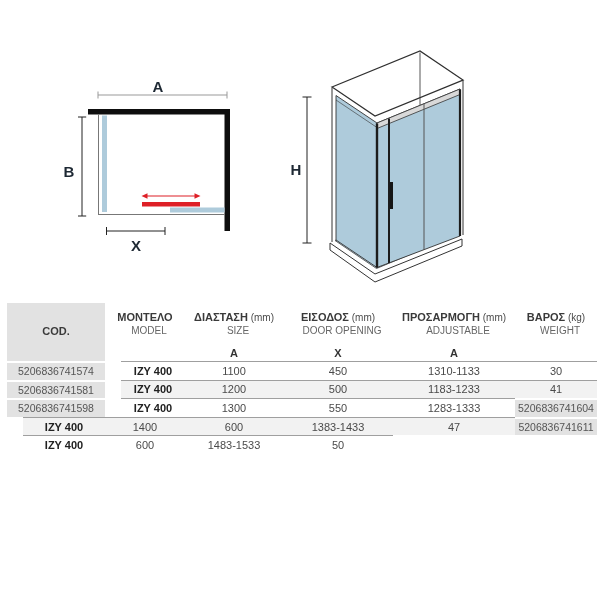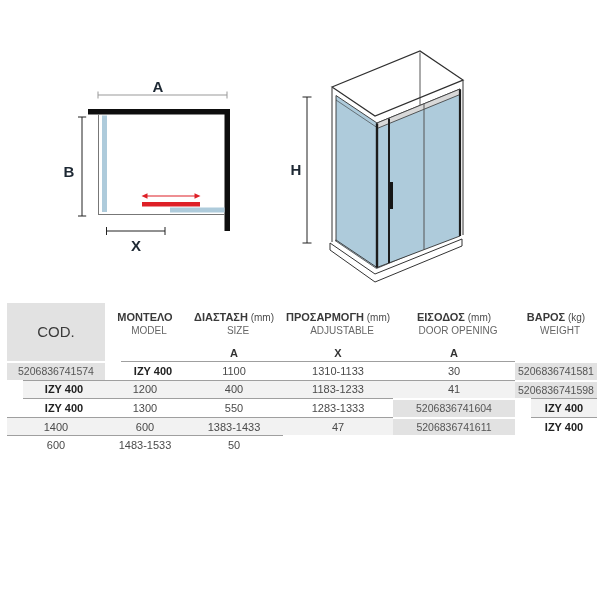--- a/index.html
+++ b/index.html
@@ -10,21 +10,21 @@
   
   #spec-table{position:absolute;left:7px;top:303px;width:590px;display:grid;
               grid-template-rows:42px 16px repeat(5,18.6px);}
   #spec-table > div{display:flex;align-items:center;justify-content:center;text-align:center;}
   .hcell{flex-direction:column;line-height:1.25;}
   .gr{font-size:11px;font-weight:bold;color:#3a3a3a;white-space:nowrap;}
   .gr .unit{font-weight:normal;font-size:10px;color:#4a4a4a;}
   .en{font-size:10px;color:#666;white-space:nowrap;margin-left:8px;}
   .sub{font-size:11px;font-weight:bold;color:#333;}
   .c-cod{background:#e2e2e2;}
-  .cod-head{grid-row:1 / 3;font-size:15px;font-weight:normal;color:#3a3a3a;}
+  .cod-head{grid-row:1 / 3;font-size:11px;font-weight:bold;color:#3a3a3a;}
   .data{font-size:11px;color:#4a4a4a;}
   .data:not(.c-cod){border-top:1px solid #9f9f9f;}
   .data.c-cod{border-top:2px solid #fff;font-size:10.5px;color:#555;}
   .data.c-model{font-weight:bold;color:#222;margin-left:16px;}
   .data.alt:not(.c-cod){background:#f2f2f2;}
 </style>
 </head>
 <body>
 
 <div id="stage">
@@ -109,45 +109,46 @@
       <div class="hcell c-cod cod-head">COD.</div>
       <div class="hcell">
         <div class="gr">ΜΟΝΤΕΛΟ</div>
         <div class="en">MODEL</div>
       </div>
       <div class="hcell">
         <div class="gr">ΔΙΑΣΤΑΣΗ<span class="unit"> (mm)</span></div>
         <div class="en">SIZE</div>
       </div>
       <div class="hcell">
+        <div class="gr">ΕΙΣΟΔΟΣ<span class="unit"> (mm)</span></div>
+        <div class="en">DOOR OPENING</div>
+      </div>
+      <div class="hcell">
         <div class="gr">ΠΡΟΣΑΡΜΟΓΗ<span class="unit"> (mm)</span></div>
         <div class="en">ADJUSTABLE</div>
-      </div>
-      <div class="hcell">
-        <div class="gr">ΕΙΣΟΔΟΣ<span class="unit"> (mm)</span></div>
-        <div class="en">DOOR OPENING</div>
       </div>
       <div class="hcell">
         <div class="gr">ΒΑΡΟΣ<span class="unit"> (kg)</span></div>
         <div class="en">WEIGHT</div>
       </div>
       <div class="sub"></div>
       <div class="sub">A</div>
       <div class="sub">X</div>
       <div class="sub">A</div>
       <div class="sub"></div>
       <div class="data c-cod">5206836741574</div>
       <div class="data c-model">IZY 400</div>
       <div class="data c-size">1100</div>
+      <div class="data c-door">450</div>
       <div class="data c-adjust">1310-1133</div>
       <div class="data c-weight">30</div>
       <div class="data c-cod alt">5206836741581</div>
       <div class="data c-model alt">IZY 400</div>
       <div class="data c-size alt">1200</div>
-      <div class="data c-door alt">400</div>
+      <div class="data c-door alt">500</div>
       <div class="data c-adjust alt">1183-1233</div>
       <div class="data c-weight alt">41</div>
       <div class="data c-cod">5206836741598</div>
       <div class="data c-model">IZY 400</div>
       <div class="data c-size">1300</div>
       <div class="data c-door">550</div>
       <div class="data c-adjust">1283-1333</div>
       <div class="data c-cod alt">5206836741604</div>
       <div class="data c-model alt">IZY 400</div>
       <div class="data c-size alt">1400</div>

